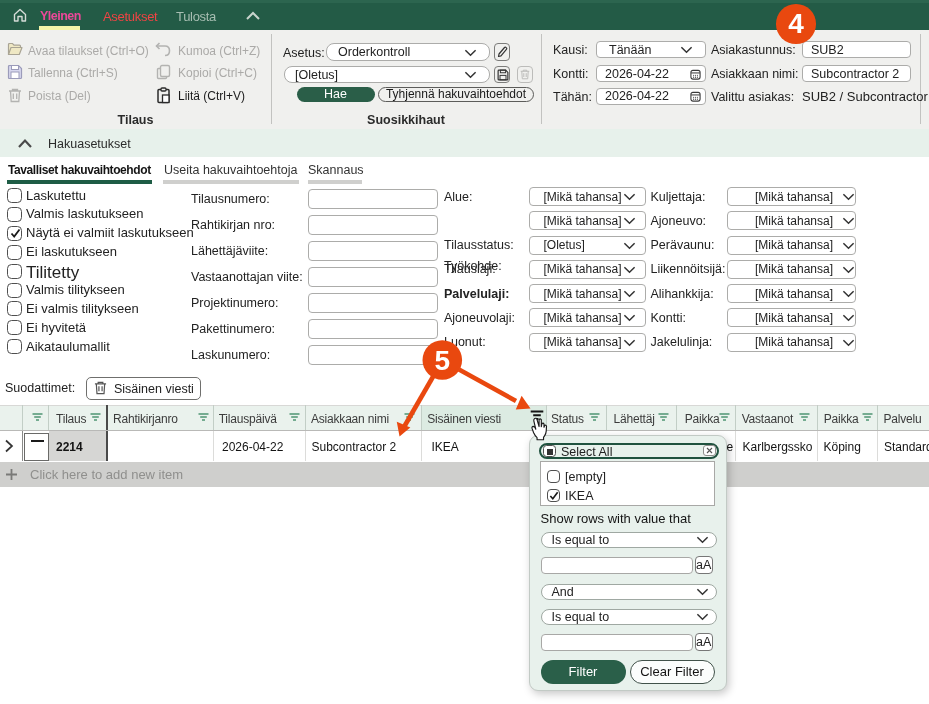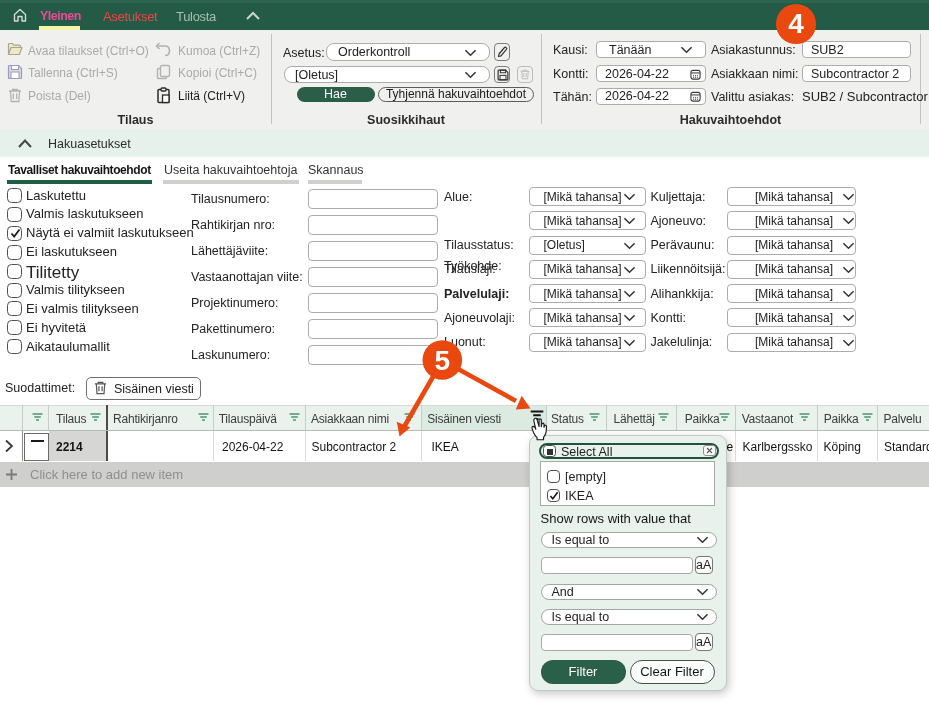--- a/index.html
+++ b/index.html
@@ -137,21 +137,20 @@
 <div class="lbl" style="left:711px;top:43px;">Asiakastunnus:</div>
 <div class="dd" style="left:802px;top:41px;width:109px;height:17px;border-radius:4px;">
       <span style="padding-left:8px;">SUB2</span>
     </div>
 <div class="lbl" style="left:711px;top:67px;">Asiakkaan nimi:</div>
 <div class="dd" style="left:802px;top:65px;width:109px;height:17px;border-radius:4px;">
       <span style="padding-left:8px;">Subcontractor 2</span>
     </div>
 <div class="lbl" style="left:711px;top:90px;">Valittu asiakas:</div>
 <div class="lbl" style="left:802px;top:89px;font-size:13px;">SUB2 / Subcontractor 2</div>
-<div class="lbl" style="left:541px;top:113px;width:379px;text-align:center;font-weight:bold;color:#2b2b2b;">Hakuvaihtoehdot</div>
 <div class="abs" style="left:0;top:129px;width:929px;height:28px;background:#e7f1eb;"></div>
 <svg class="abs" style="left:17px;top:138px" width="16" height="11" viewBox="0 0 16 11">
       <path d="M2 9 L8 2.5 L14 9" fill="none" stroke="#4a4a4a" stroke-width="2.2"></path>
     </svg>
 <div class="lbl" style="left:48px;top:137px;color:#2b2b2b;">Hakuasetukset</div>
 <div class="lbl" style="left:8px;top:163px;font-weight:bold;color:#141414;font-size:12px;letter-spacing:-0.4px;">Tavalliset hakuvaihtoehdot</div>
 <div class="abs" style="left:7px;top:179.5px;width:145px;height:4px;background:#1e5c45;"></div>
 <div class="lbl" style="left:164px;top:163px;color:#333;">Useita hakuvaihtoehtoja</div>
 <div class="abs" style="left:163px;top:179.5px;width:136px;height:4px;background:#cfcfcd;"></div>
 <div class="lbl" style="left:308px;top:163px;color:#333;">Skannaus</div>

